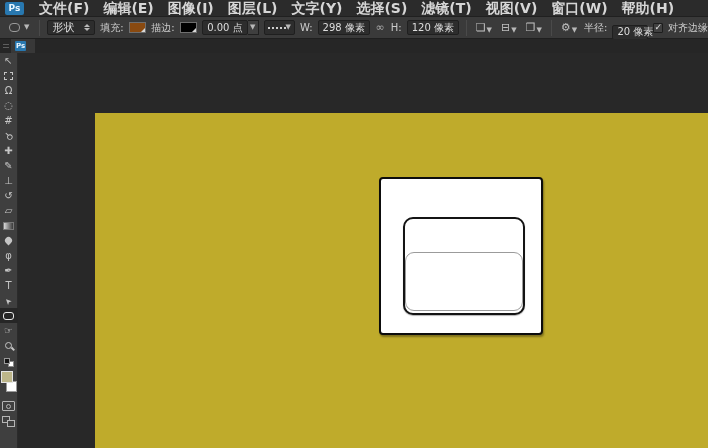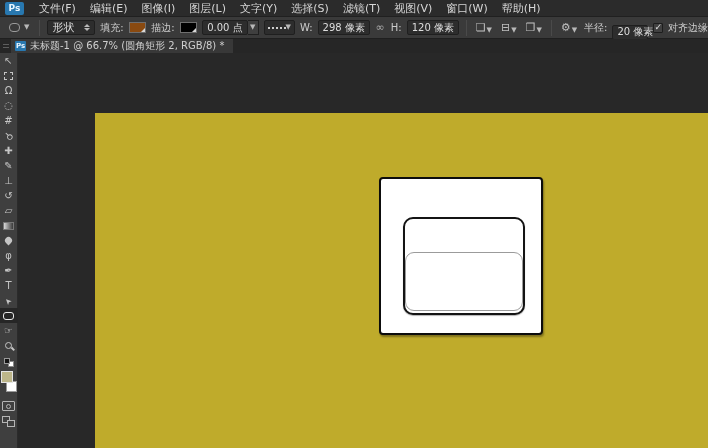--- a/index.html
+++ b/index.html
@@ -5,21 +5,21 @@
   * { margin:0; padding:0; box-sizing:border-box; }
   html,body { background:#1e1e1e; }
   body { font-family:"DejaVu Sans","Liberation Sans",sans-serif; }
   #app { position:relative; width:708px; height:448px; background:#282828; overflow:hidden; }
 
   
   .menu-bar { position:absolute; left:0; top:0; width:708px; height:17px; background:#2b2b2b;
     display:flex; align-items:center; padding-left:5px; border-bottom:1px solid #202020; }
   .ps-badge { width:19px; height:13px; background:#2878b0; color:#eaf6ff; border-radius:2px;
     font-size:9px; font-weight:bold; display:flex; align-items:center; justify-content:center; margin-right:8px; }
-  .menu-item { font-size:11px; color:#d6d6d6; padding:0 7px; line-height:17px; white-space:nowrap; }
+  .menu-item { font-size:14px; color:#d6d6d6; padding:0 7px; line-height:17px; white-space:nowrap;font-weight:bold; }
 
   
   .options-bar { position:absolute; left:0; top:17px; width:708px; height:22px; background:#3a3a3a;
     border-bottom:1px solid #1f1f1f; display:flex; align-items:center; padding-left:6px; gap:5px; }
   .opt-label { font-size:10px; color:#cccccc; white-space:nowrap; }
   .divider { width:1px; height:16px; background:#2a2a2a; border-right:1px solid #4a4a4a; margin:0 2px; }
   .preset-btn { display:flex; align-items:center; gap:4px; padding:2px 3px; }
   .preset-shape { width:11px; height:9px; border:1.5px solid #9a9a9a; border-radius:4px; }
   .caret { font-size:7px; color:#b8b8b8; line-height:1; }
   .combo { width:56px; height:15px; background:#2d2d2d; border:1px solid #1f1f1f; border-radius:2px;
@@ -168,21 +168,20 @@
     <span class="opt-label">对齐边缘</span>
   </div>
 
   <div class="tab-strip">
     <div class="tool-grip">
         <i></i>
         <i></i>
       </div>
     <div class="doc-tab">
       <span class="mini-ps">Ps</span>
-      <span class="doc-title">未标题-1 @ 66.7% (圆角矩形 2, RGB/8) *</span>
     </div>
   </div>
 
   <div class="main">
 
     <div class="toolbar">
       <div class="tool">
           <span>↖</span>
         </div>
       <div class="tool">

